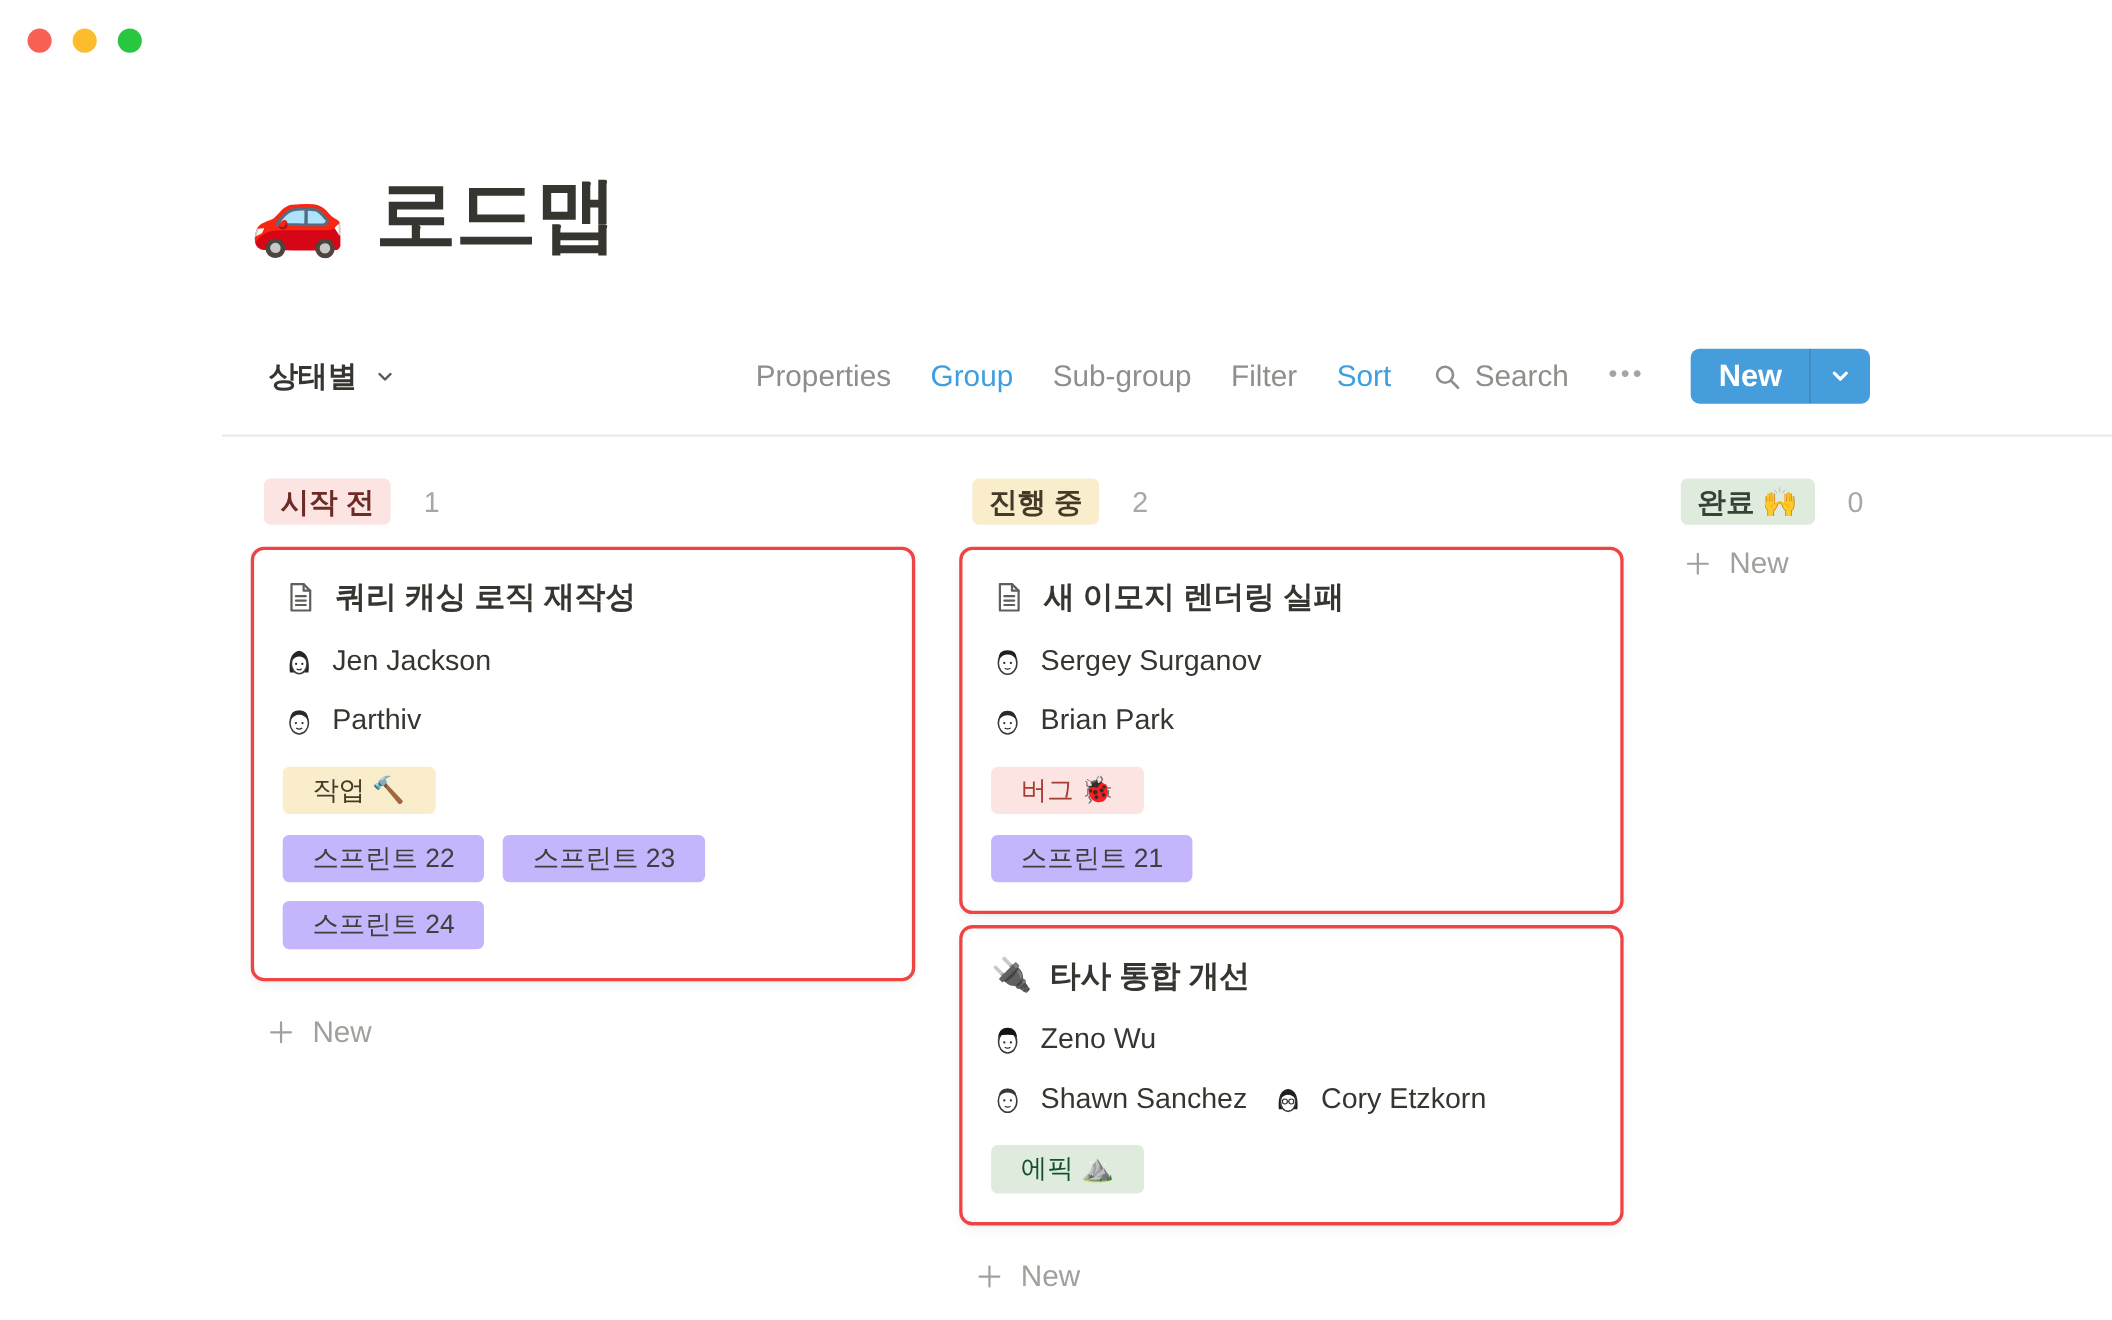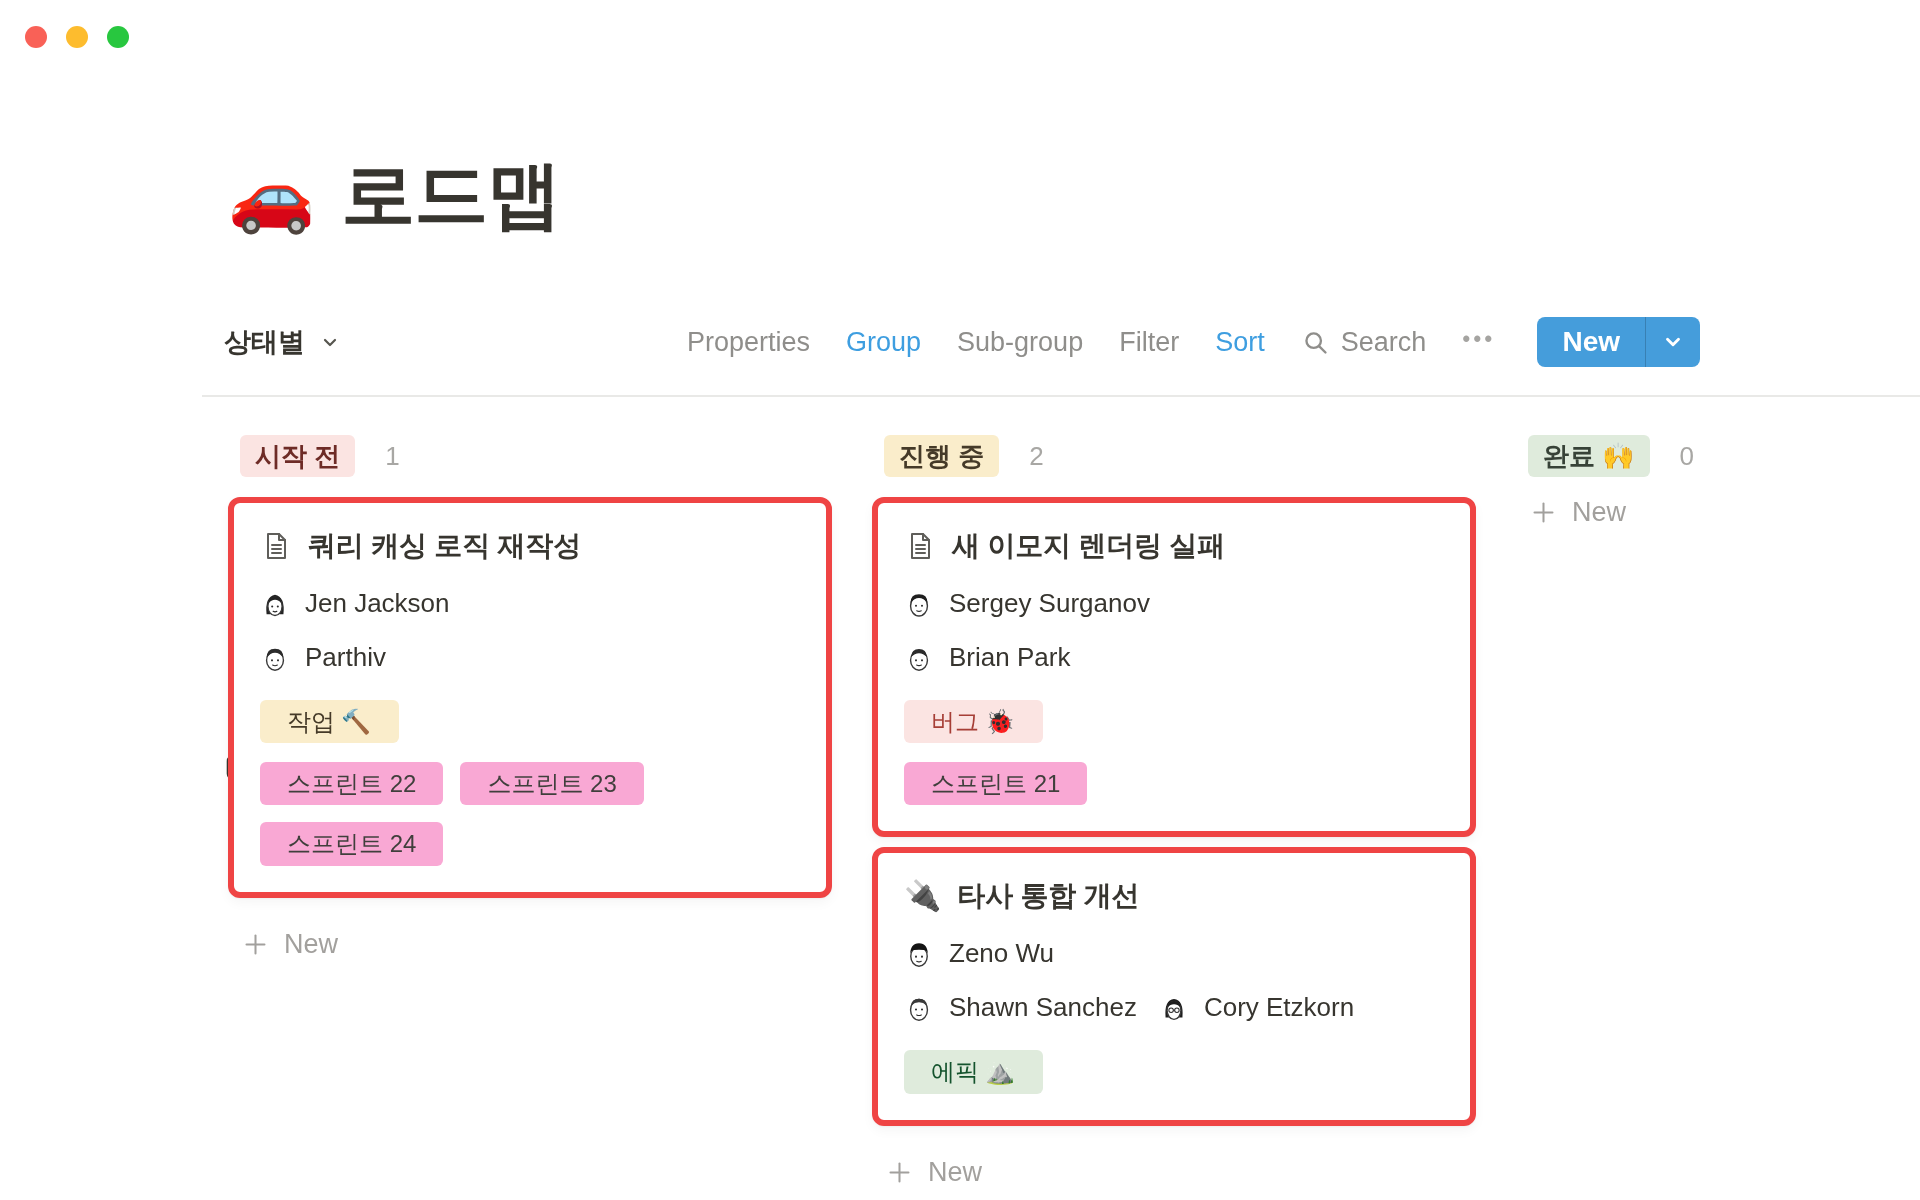--- a/index.html
+++ b/index.html
@@ -20,21 +20,21 @@
   .tl.green  { background: #28C73F; }
 
   
   .page-header { position: absolute; left: 228px; top: 146px; }
   .page-title-row { display: flex; align-items: center; gap: 26px; }
   .page-icon { font-size: 70px; line-height: 1; }
   .page-title-text { font-size: 74px; font-weight: 700; letter-spacing: -1px; color: #37352F; }
 
   
   .toolbar {
-    position: absolute; left: 224px; right: 220px; top: 316px; height: 52px;
+    position: absolute; left: 244px; right: 220px; top: 316px; height: 52px;
     display: flex; align-items: center; justify-content: space-between;
   }
   .view-select { display: flex; align-items: center; gap: 13px; font-size: 27px; font-weight: 600; color: #37352F; cursor: pointer; }
   .view-select svg.board { width: 31px; height: 31px; }
   .view-select svg.chev { width: 20px; height: 20px; margin-left: 2px; }
 
   .toolbar-right { display: flex; align-items: center; gap: 36px; font-size: 27px; color: #8F8E8B; }
   .tb-item { cursor: pointer; white-space: nowrap; }
   .tb-item.blue { color: #3E9EE0; }
   .tb-search { display: flex; align-items: center; gap: 11px; cursor: pointer; }
@@ -57,21 +57,21 @@
   .col-c { left: 1516px; }
 
   .col-header { display: flex; align-items: center; height: 40px; margin: 0 0 21px 12px; }
   .col-badge { font-size: 26px; font-weight: 600; padding: 5px 15px; border-radius: 6px; line-height: 1.25; cursor: pointer; }
   .col-badge.red    { background: #FBE4E2; color: #6E2B26; }
   .col-badge.yellow { background: #FAEDCB; color: #453A28; }
   .col-badge.green  { background: #DFEBDC; color: #374237; }
   .col-count { margin-left: 30px; font-size: 26px; color: #A8A7A4; }
 
   .card {
-    background: #fff; border: 6px solid #ef4444; border-radius: 12px;
+    background: #fff; border: 3px solid #ef4444; border-radius: 12px;
     box-shadow: 0 1px 2px rgba(15,15,15,0.04), 0 5px 12px rgba(15,15,15,0.04);
     padding: 24px 26px 26px; cursor: pointer;
   }
   .card + .card { margin-top: 10px; }
 
   .card-title-row { display: flex; align-items: center; gap: 16px; }
   .doc-icon { width: 32px; height: 32px; flex: none; display: inline-flex; }
   .doc-icon svg { width: 32px; height: 32px; }
   .emoji-icon { font-size: 30px; line-height: 1; flex: none; }
   .card-title { font-size: 28px; font-weight: 600; color: #37352F; letter-spacing: -0.2px; }
@@ -82,21 +82,21 @@
   .avatar { width: 30px; height: 30px; border-radius: 50%; overflow: hidden; flex: none; display: inline-flex; }
   .avatar svg { width: 30px; height: 30px; }
   .person-name { font-size: 26px; color: #37352F; }
 
   .tag-row { display: flex; flex-wrap: wrap; gap: 17px; margin-top: 27px; }
   .tag-row.sprints { margin-top: 19px; }
   .tag { font-size: 24px; padding: 6px 27px; border-radius: 6px; line-height: 1.3; white-space: nowrap; }
   .tag.yellow { background: #FAEDCB; color: #453A28; }
   .tag.red    { background: #FBE4E2; color: #A63E36; }
   .tag.green  { background: #DFEBDC; color: #14532d; }
-  .tag.gray   { background: #f9a8d4; color: #403F3C; }
+  .tag.gray   { background: #c4b5fd; color: #403F3C; }
 
   .add-new { display: flex; align-items: center; gap: 15px; margin: 31px 0 0 14px; color: #A2A09D; font-size: 27px; cursor: pointer; }
   .add-new svg { width: 27px; height: 27px; }
   .col-c .add-new { margin-top: 19px; }
 </style>
 </head>
 <body>
 
 <div class="traffic-lights">
   <span class="tl red"></span>

